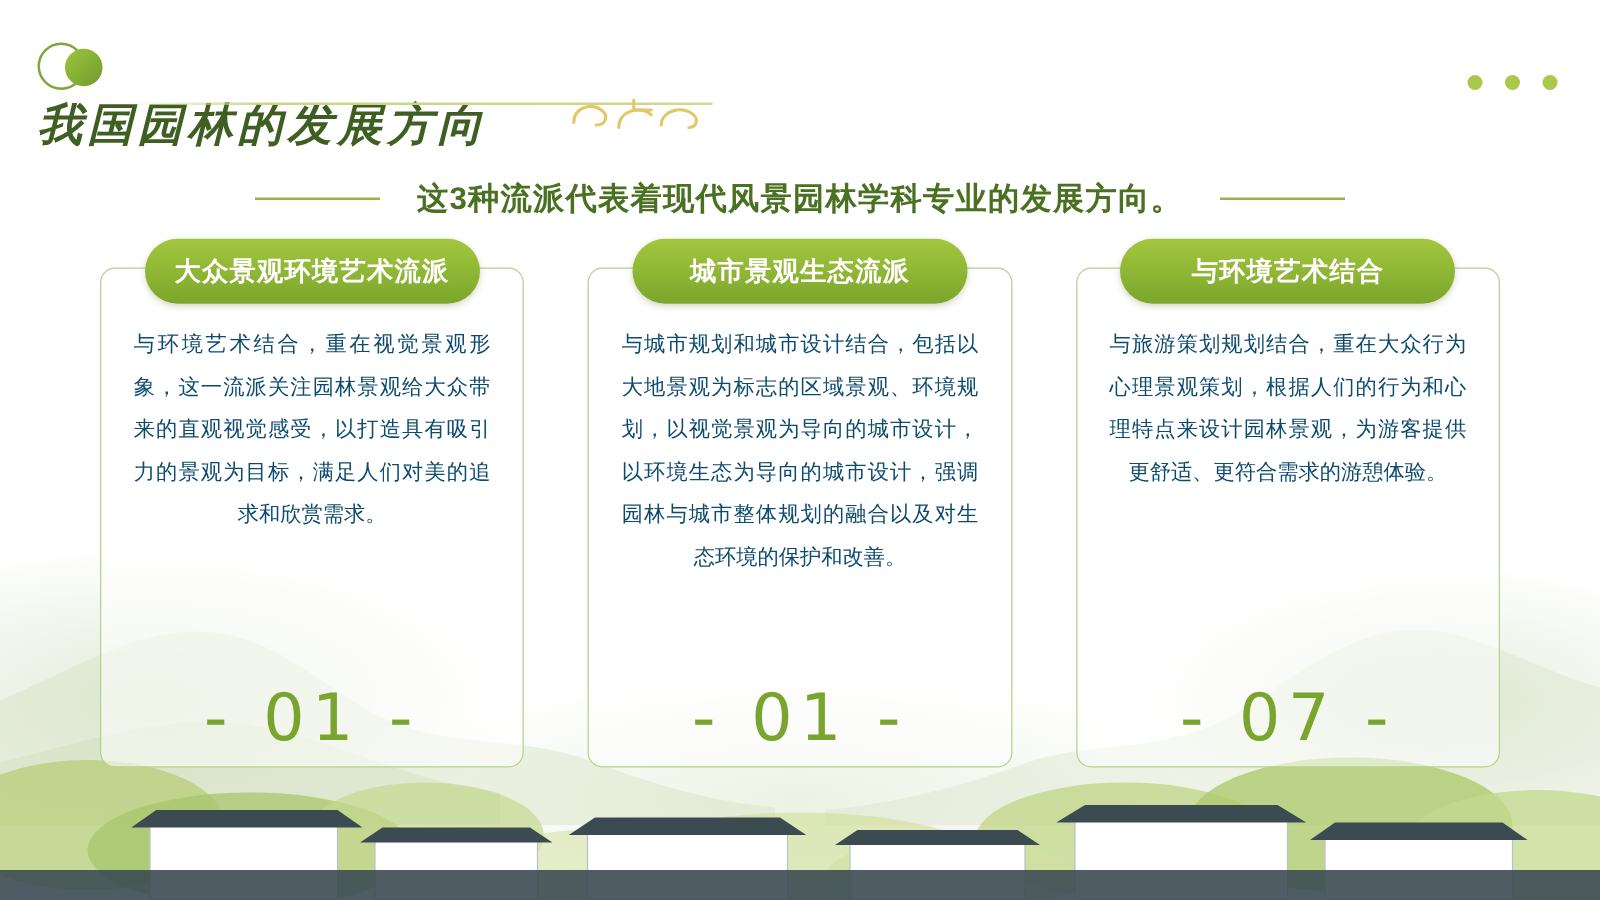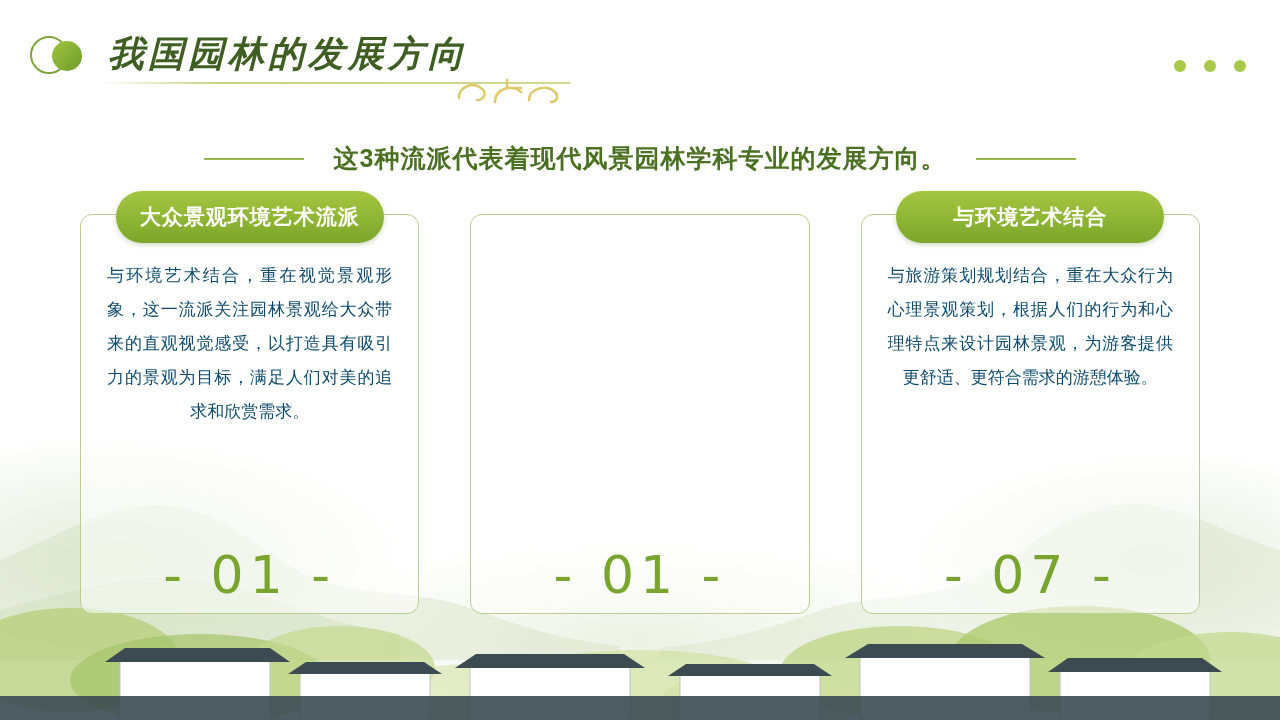--- a/index.html
+++ b/index.html
@@ -34,21 +34,21 @@
     pointer-events: none;
   }
   .village {
     position: absolute; left: 0; bottom: 0; width: 1280px; height: 120px;
     pointer-events: none;
   }
 
   
   .header {
     position: absolute; left: 30px; top: 30px;
-    display: flex; align-items: center;
+    display: flex; align-items: flex-start; flex-direction: column;
   }
   .logo-mark {
     position: relative; width: 62px; height: 46px; margin-right: 16px;
   }
   .logo-ring {
     position: absolute; left: 0; top: 4px;
     width: 38px; height: 38px; border-radius: 50%;
     border: 2px solid #7ea63a;
   }
   .logo-dot {
@@ -213,20 +213,22 @@
 
   <div class="cards">
 
     <div class="card">
       <div class="card-badge">大众景观环境艺术流派</div>
       <div class="card-body">与环境艺术结合，重在视觉景观形象，这一流派关注园林景观给大众带来的直观视觉感受，以打造具有吸引力的景观为目标，满足人们对美的追求和欣赏需求。</div>
       <div class="card-number">- 01 -</div>
     </div>
 
     <div class="card">
+      <div class="card-badge">城市景观生态流派</div>
+      <div class="card-body">与城市规划和城市设计结合，包括以大地景观为标志的区域景观、环境规划，以视觉景观为导向的城市设计，以环境生态为导向的城市设计，强调园林与城市整体规划的融合以及对生态环境的保护和改善。</div>
       <div class="card-number">- 01 -</div>
     </div>
 
     <div class="card">
       <div class="card-badge">与环境艺术结合</div>
       <div class="card-body">与旅游策划规划结合，重在大众行为心理景观策划，根据人们的行为和心理特点来设计园林景观，为游客提供更舒适、更符合需求的游憩体验。</div>
       <div class="card-number">- 07 -</div>
     </div>
 
   </div>

